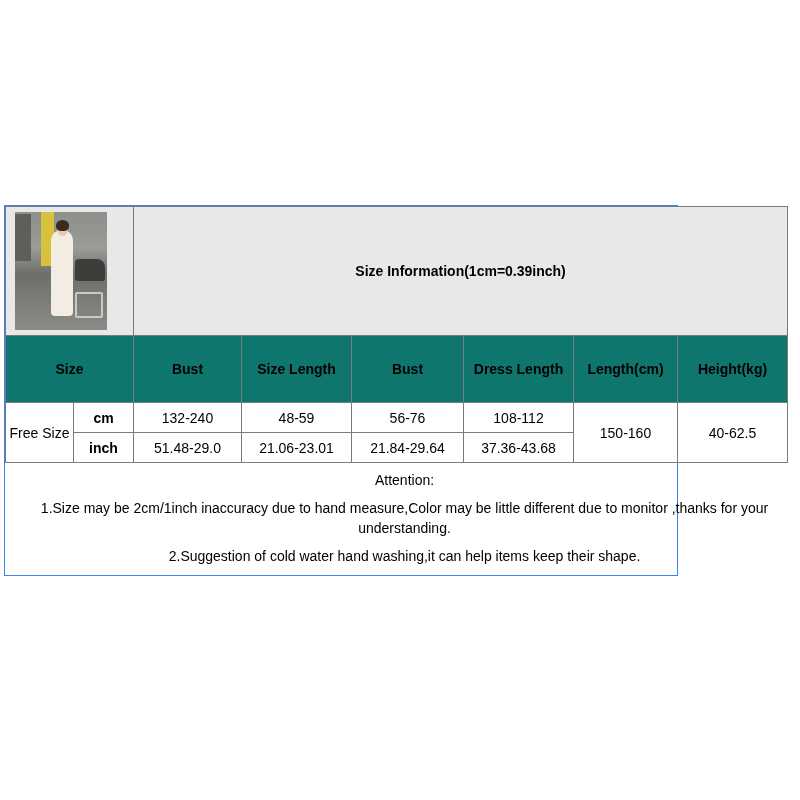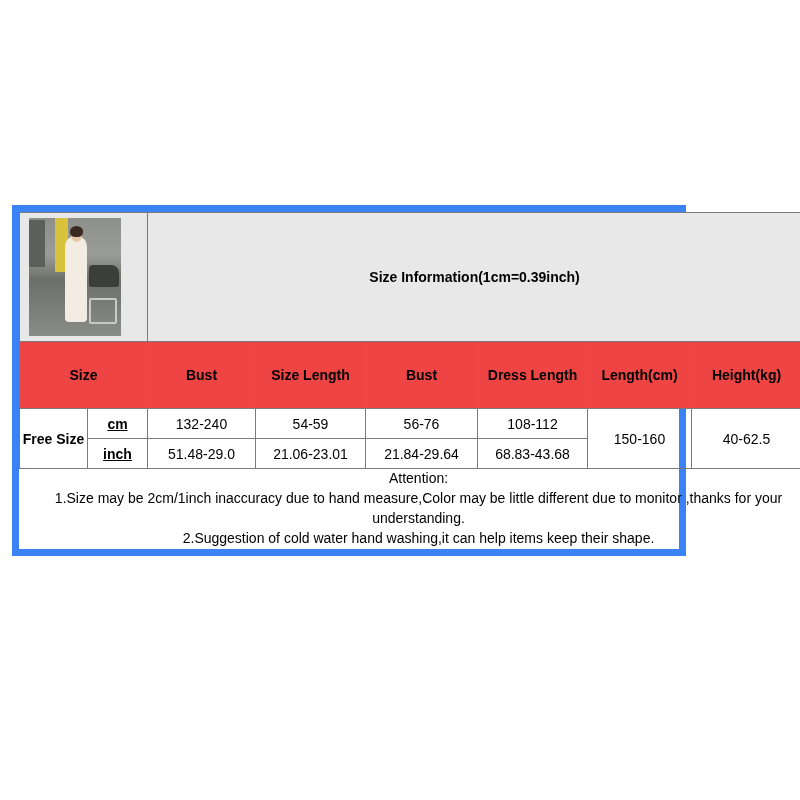--- a/index.html
+++ b/index.html
@@ -10,24 +10,24 @@
   body {
     width: 800px;
     height: 800px;
     font-family: "Liberation Sans", sans-serif;
     color: #000000;
     position: relative;
   }
 
   #size-chart {
     position: absolute;
-    left: 12px;
+    left: 4px;
     top: 205px;
     width: 674px;
-    border: 7px solid #3b82f6;
+    border: 1px solid #3b82f6;
     box-sizing: border-box;
     background: #ffffff;
   }
 
   table.chart {
     width: 100%;
     border-collapse: collapse;
     table-layout: fixed;
   }
   table.chart td {
@@ -95,58 +95,57 @@
   }
 
   .title-cell {
     background: #e8e8e8;
     font-size: 17px;
     font-weight: bold;
   }
 
   
   .hdr-row td {
-    background: #ef4444;
+    background: #0f766e;
     font-weight: bold;
     height: 66px;
   }
   .hdr-size {
     font-size: 23px;
   }
   .hdr-col {
     font-size: 14.5px;
   }
 
   
   .free-size-cell {
     font-size: 14px;
-    font-weight: bold;
+    font-weight: normal;
     width: 68px;
     margin-top: 39px;
   }
   .unit-cell {
     font-weight: bold;
     font-size: 13.5px;
     width: 60px;
-    text-decoration: underline;
   }
   .data-row td {
     height: 29px;
     font-size: 14.5px;
   }
 
   
   .note-cell {
     text-align: left;
     font-size: 14.5px;
     line-height: 1.42;
     padding: 3px 4px 6px 4px;
     border-top: 1px solid #7a7a7a;
   }
-  .note-cell p { margin: 0; padding-left: 16px; }
+  .note-cell p { margin: 8px; padding-left: 16px; }
 </style>
 </head>
 <body>
 
 <div id="size-chart">
   <table class="chart">
     <colgroup>
       <col style="width:68px">
       <col style="width:60px">
       <col style="width:108px">
@@ -183,33 +182,33 @@
       <td class="hdr-col">Bust</td>
       <td class="hdr-col">Dress Length</td>
       <td class="hdr-col">Length(cm)</td>
       <td class="hdr-col">Height(kg)</td>
     </tr>
 
     <tr class="data-row">
       <td class="free-size-cell" rowspan="2">Free  Size</td>
       <td class="unit-cell">cm</td>
       <td>132-240</td>
-      <td>54-59</td>
+      <td>48-59</td>
       <td>56-76</td>
       <td>108-112</td>
       <td rowspan="2">150-160</td>
       <td rowspan="2">40-62.5</td>
     </tr>
 
     <tr class="data-row">
       <td class="unit-cell">inch</td>
       <td>51.48-29.0</td>
       <td>21.06-23.01</td>
       <td>21.84-29.64</td>
-      <td>68.83-43.68</td>
+      <td>37.36-43.68</td>
     </tr>
 
     <tr>
       <td class="note-cell" colspan="8" style="border-left:none;border-right:none;border-bottom:none;">
         <p>Attention:</p>
         <p>1.Size may be 2cm/1inch inaccuracy due to hand measure,Color may be little different due to monitor ,thanks for your understanding.</p>
         <p>2.Suggestion of cold water hand washing,it can help items keep their shape.</p>
       </td>
     </tr>
   </tbody>

